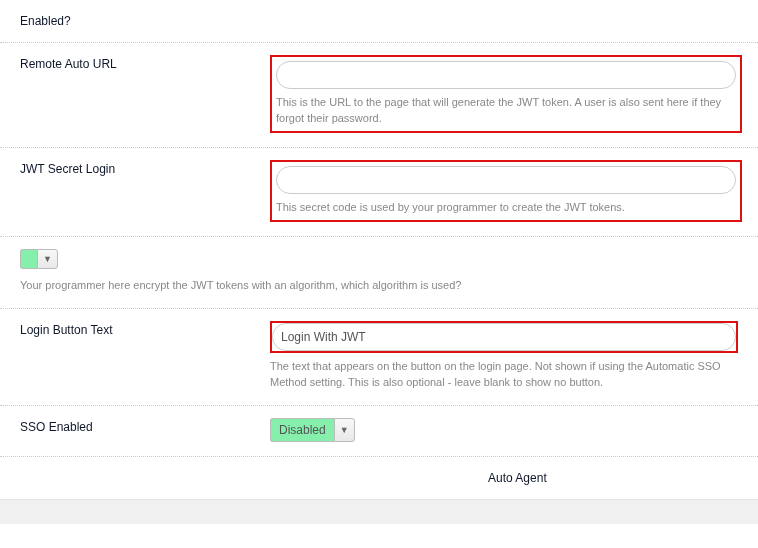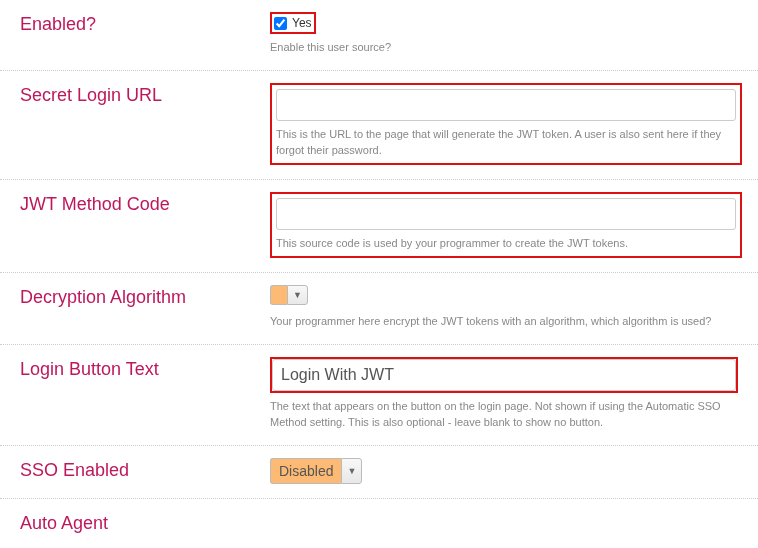--- a/index.html
+++ b/index.html
@@ -13,26 +13,27 @@
   .form-section {
     padding: 0;
   }
   .form-row {
     display: flex;
     padding: 12px 20px 14px 20px;
     border-bottom: 1px dotted #ccc;
   }
   .form-row.last {
     border-bottom: none;
+    justify-content: flex-end;
   }
   .label-col {
     width: 250px;
     flex-shrink: 0;
-    color: #be185d;
-    font-size: 18px;
+    color: #0f172a;
+    font-size: 12px;
     padding-top: 2px;
   }
   .value-col {
     flex: 1;
     position: relative;
   }
   .help-text {
     color: #888;
     font-size: 11px;
     margin-top: 6px;
@@ -53,38 +54,38 @@
     gap: 5px;
   }
   input[type="checkbox"] {
     margin: 0;
   }
   input[type="text"] {
     width: 460px;
     max-width: 100%;
     padding: 6px 8px;
     border: 1px solid #ccc;
-    border-radius: 3px;
-    font-size: 16px;
+    border-radius: 14px;
+    font-size: 12px;
     color: #555;
   }
   input[type="text"].blurred {
     color: transparent;
     text-shadow: 0 0 5px rgba(120,120,120,0.7);
   }
   .select-wrap {
     display: inline-flex;
     align-items: stretch;
   }
   .select-text {
     border: 1px solid #bbb;
     border-right: none;
-    background: #fdba74;
+    background: #86efac;
     padding: 4px 8px;
-    font-size: 14px;
+    font-size: 12px;
     color: #555;
     border-radius: 3px 0 0 3px;
   }
   .select-text.empty {
     min-width: 8px;
   }
   .select-caret {
     border: 1px solid #bbb;
     background: linear-gradient(#f8f8f8,#e8e8e8);
     padding: 4px 5px;
@@ -104,53 +105,43 @@
   }
   .yes-text { font-size: 12px; color: #333; }
 </style>
 </head>
 <body>
 
 <div class="form-section">
 
   <div class="form-row">
     <div class="label-col">Enabled?</div>
-    <div class="value-col">
-      <span class="highlight-box">
-        <span class="checkbox-row">
-          <input type="checkbox" checked="" style="">
-          <span class="yes-text">Yes</span>
-        </span>
-      </span>
-      <div class="help-text">Enable this user source?</div>
-    </div>
   </div>
 
   <div class="form-row">
-    <div class="label-col">Secret Login URL</div>
+    <div class="label-col">Remote Auto URL</div>
     <div class="value-col">
       <div class="highlight-box full">
         <input type="text" class="blurred" value="" style="">
         <div class="help-text">This is the URL to the page that will generate the JWT token. A user is also sent here if they forgot their password.</div>
       </div>
     </div>
   </div>
 
   <div class="form-row">
-    <div class="label-col">JWT Method Code</div>
+    <div class="label-col">JWT Secret Login</div>
     <div class="value-col">
       <div class="highlight-box full">
         <input type="text" class="blurred" value="" style="">
-        <div class="help-text">This source code is used by your programmer to create the JWT tokens.</div>
+        <div class="help-text">This secret code is used by your programmer to create the JWT tokens.</div>
       </div>
     </div>
   </div>
 
   <div class="form-row">
-    <div class="label-col">Decryption Algorithm</div>
     <div class="value-col">
       <div class="select-wrap">
         <div class="select-text empty"></div>
         <div class="select-caret">▼</div>
       </div>
       <div class="help-text">Your programmer here encrypt the JWT tokens with an algorithm, which algorithm is used?</div>
     </div>
   </div>
 
   <div class="form-row">

